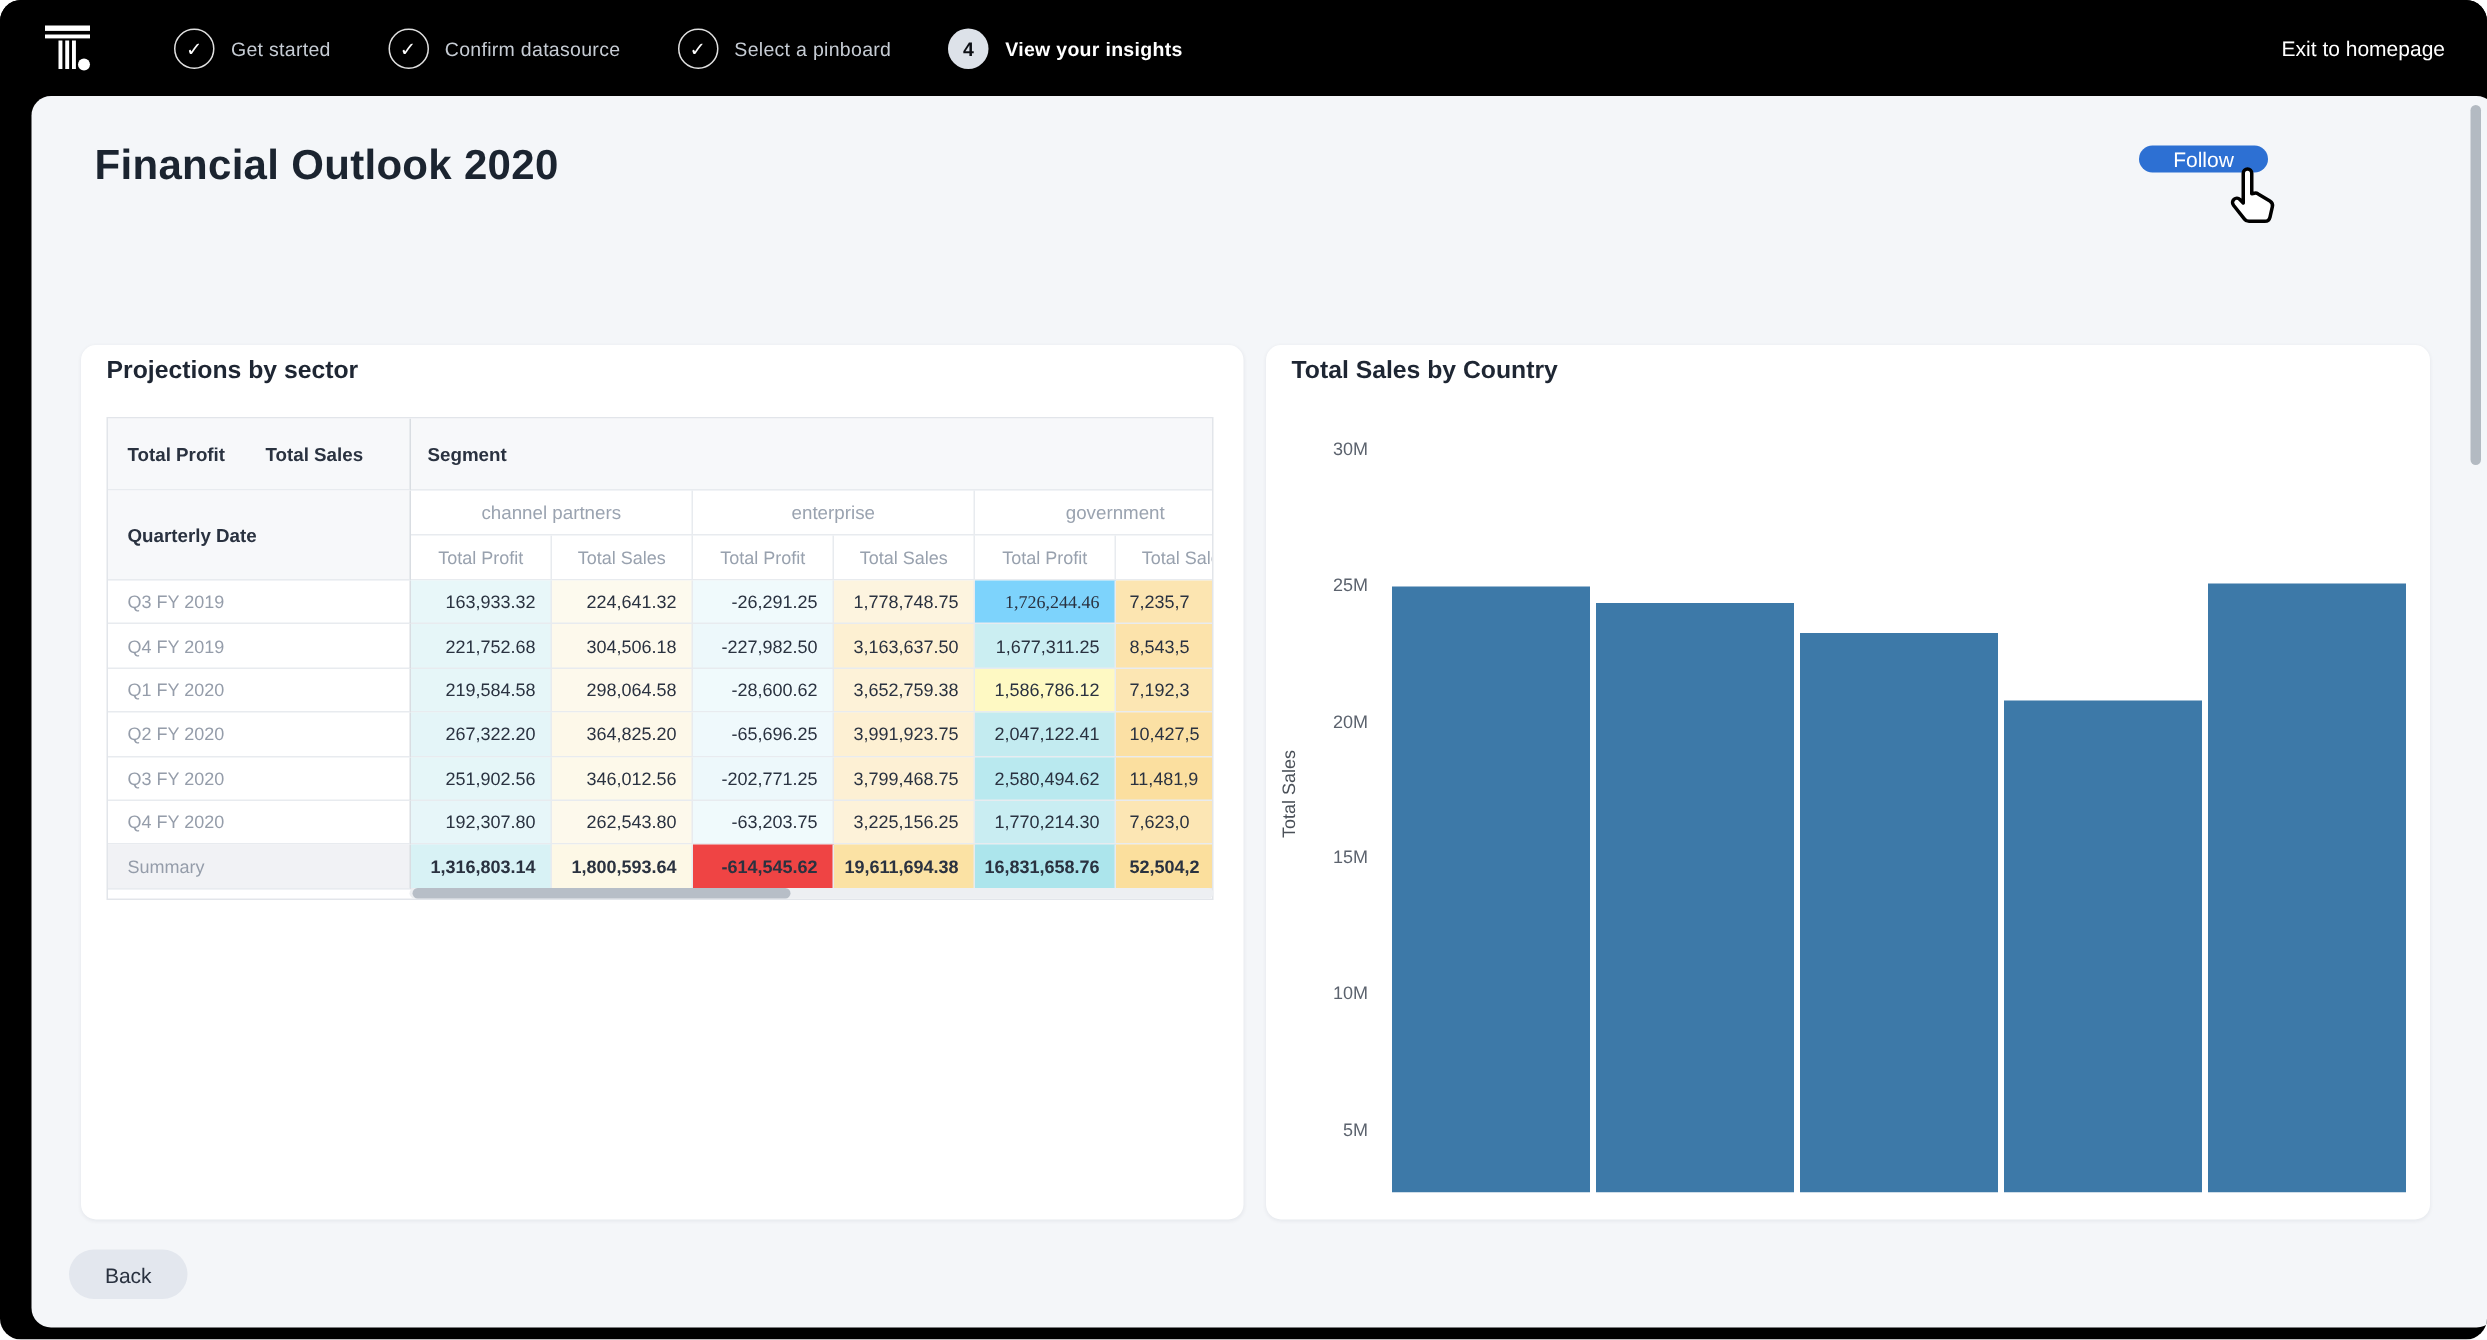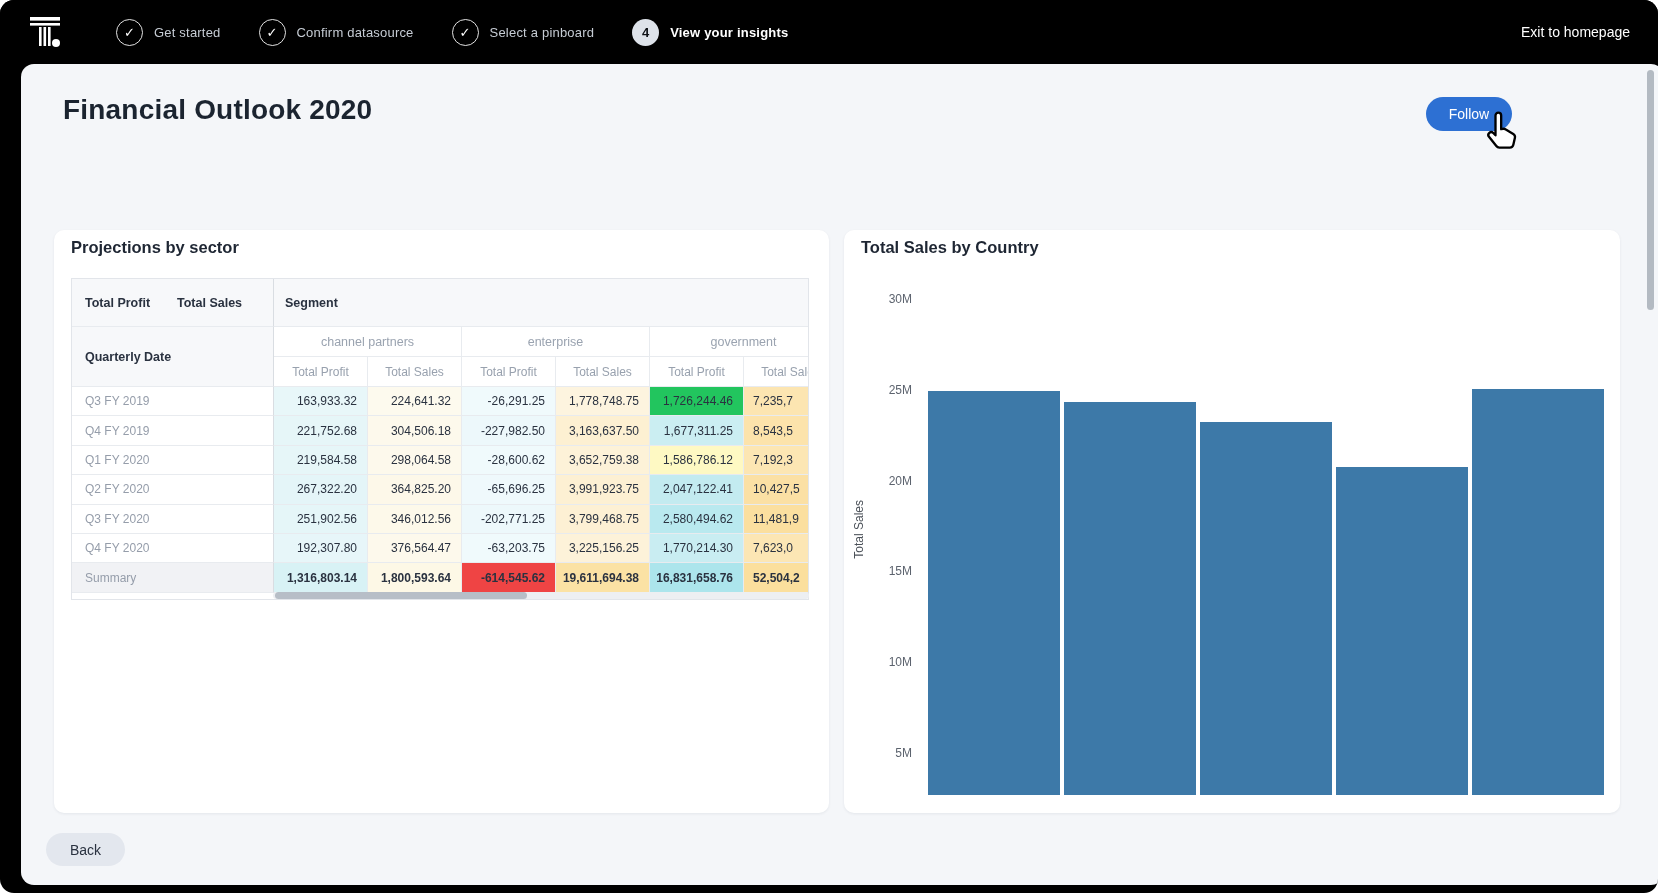--- a/index.html
+++ b/index.html
@@ -15,21 +15,21 @@
   .step-circle{ width:27px; height:27px; border-radius:50%; display:flex; align-items:center; justify-content:center;
                 border:1.6px solid rgba(255,255,255,.88); color:#fff; font-size:13px; }
   .step.active .step-circle{ border:none; background:#dde2e9; color:#0c0f14; font-weight:700; }
   .step-label{ font-size:13px; color:#c6ccd4; letter-spacing:.2px; }
   .step.active .step-label{ color:#ffffff; font-weight:700; }
   .exit-link{ margin-left:auto; color:#ffffff; font-size:14px; cursor:pointer; }
 
   
   .page{ position:absolute; left:21px; top:64px; width:1643px; height:821px; background:#f4f6f9;border-radius:13px; }
   .page-title{ position:absolute; left:42px; top:30px; font-size:28px; font-weight:700; color:#1b2430; letter-spacing:.2px; }
-  .follow-btn{ position:absolute; left:1405px; top:33px; width:86px; height:34px; border:none; border-radius:17px;
+  .follow-btn{ position:absolute; left:1405px; top:33px; width:86px; height:18px; border:none; border-radius:17px;
                background:#2d70d3; color:#fff; font-size:14px; font-family:inherit; cursor:pointer; }
   .cursor-icon{ position:absolute; left:1462px; top:46px; width:40px; height:40px; pointer-events:none; }
 
   .card{ position:absolute; top:166px; background:#fff; border-radius:10px; box-shadow:0 1px 3px rgba(20,30,50,.07); }
   .card-title{ position:absolute; left:17px; top:8px; font-size:16.5px; font-weight:700; color:#1e2633; }
 
   
   .card-table{ left:33px; width:775px; height:583px; }
   .tbl-wrap{ position:absolute; left:17px; top:48px; width:738px; height:322px; overflow:hidden;
              border:1px solid #e2e5ea; }
@@ -144,21 +144,21 @@
                 </div>
             </div>
           </div>
           <div id="tbody">
               <div class="trow drow">
                 <div class="tcell rlabel">Q3 FY 2019</div>
                 <div class="tcell val" style="background: rgb(232, 247, 249);">163,933.32</div>
                 <div class="tcell val" style="background: rgb(253, 250, 238);">224,641.32</div>
                 <div class="tcell val" style="background: rgb(240, 250, 252);">-26,291.25</div>
                 <div class="tcell val" style="background: rgb(253, 244, 223);">1,778,748.75</div>
-                <div class="tcell val" style="background: #22c55e;">1,726,244.46</div>
+                <div class="tcell val" style="background: #7dd3fc; font-family: Liberation Serif, serif;">1,726,244.46</div>
                 <div class="tcell val clip" style="background: rgb(252, 229, 177);">7,235,7</div>
               </div>
               <div class="trow drow">
                 <div class="tcell rlabel">Q4 FY 2019</div>
                 <div class="tcell val" style="background: rgb(230, 246, 248);">221,752.68</div>
                 <div class="tcell val" style="background: rgb(253, 249, 236);">304,506.18</div>
                 <div class="tcell val" style="background: rgb(237, 248, 251); padding-left: 20px;">-227,982.50</div>
                 <div class="tcell val" style="background: rgb(253, 240, 210);">3,163,637.50</div>
                 <div class="tcell val" style="background: rgb(203, 238, 242);">1,677,311.25</div>
                 <div class="tcell val clip" style="background: rgb(252, 227, 171);">8,543,5</div>
@@ -186,21 +186,21 @@
                 <div class="tcell val" style="background: rgb(229, 246, 248);">251,902.56</div>
                 <div class="tcell val" style="background: rgb(253, 249, 234);">346,012.56</div>
                 <div class="tcell val" style="background: rgb(237, 248, 251);">-202,771.25</div>
                 <div class="tcell val" style="background: rgb(253, 240, 212);">3,799,468.75</div>
                 <div class="tcell val" style="background: rgb(185, 233, 239);">2,580,494.62</div>
                 <div class="tcell val clip" style="background: rgb(251, 223, 159);">11,481,9</div>
               </div>
               <div class="trow drow">
                 <div class="tcell rlabel">Q4 FY 2020</div>
                 <div class="tcell val" style="background: rgb(231, 246, 249);">192,307.80</div>
-                <div class="tcell val" style="background: rgb(253, 249, 236);">376,564.47</div>
+                <div class="tcell val" style="background: rgb(253, 249, 236);">262,543.80</div>
                 <div class="tcell val" style="background: rgb(240, 250, 252);">-63,203.75</div>
                 <div class="tcell val" style="background: rgb(253, 242, 217);">3,225,156.25</div>
                 <div class="tcell val" style="background: rgb(201, 237, 242);">1,770,214.30</div>
                 <div class="tcell val clip" style="background: rgb(252, 230, 180);">7,623,0</div>
               </div>
               <div class="trow sumrow">
                 <div class="tcell rlabel">Summary</div>
                 <div class="tcell val" style="background: rgb(216, 242, 245);">1,316,803.14</div>
                 <div class="tcell val" style="background: rgb(253, 248, 230);">1,800,593.64</div>
                 <div class="tcell val" style="background: #ef4444;">-614,545.62</div>

